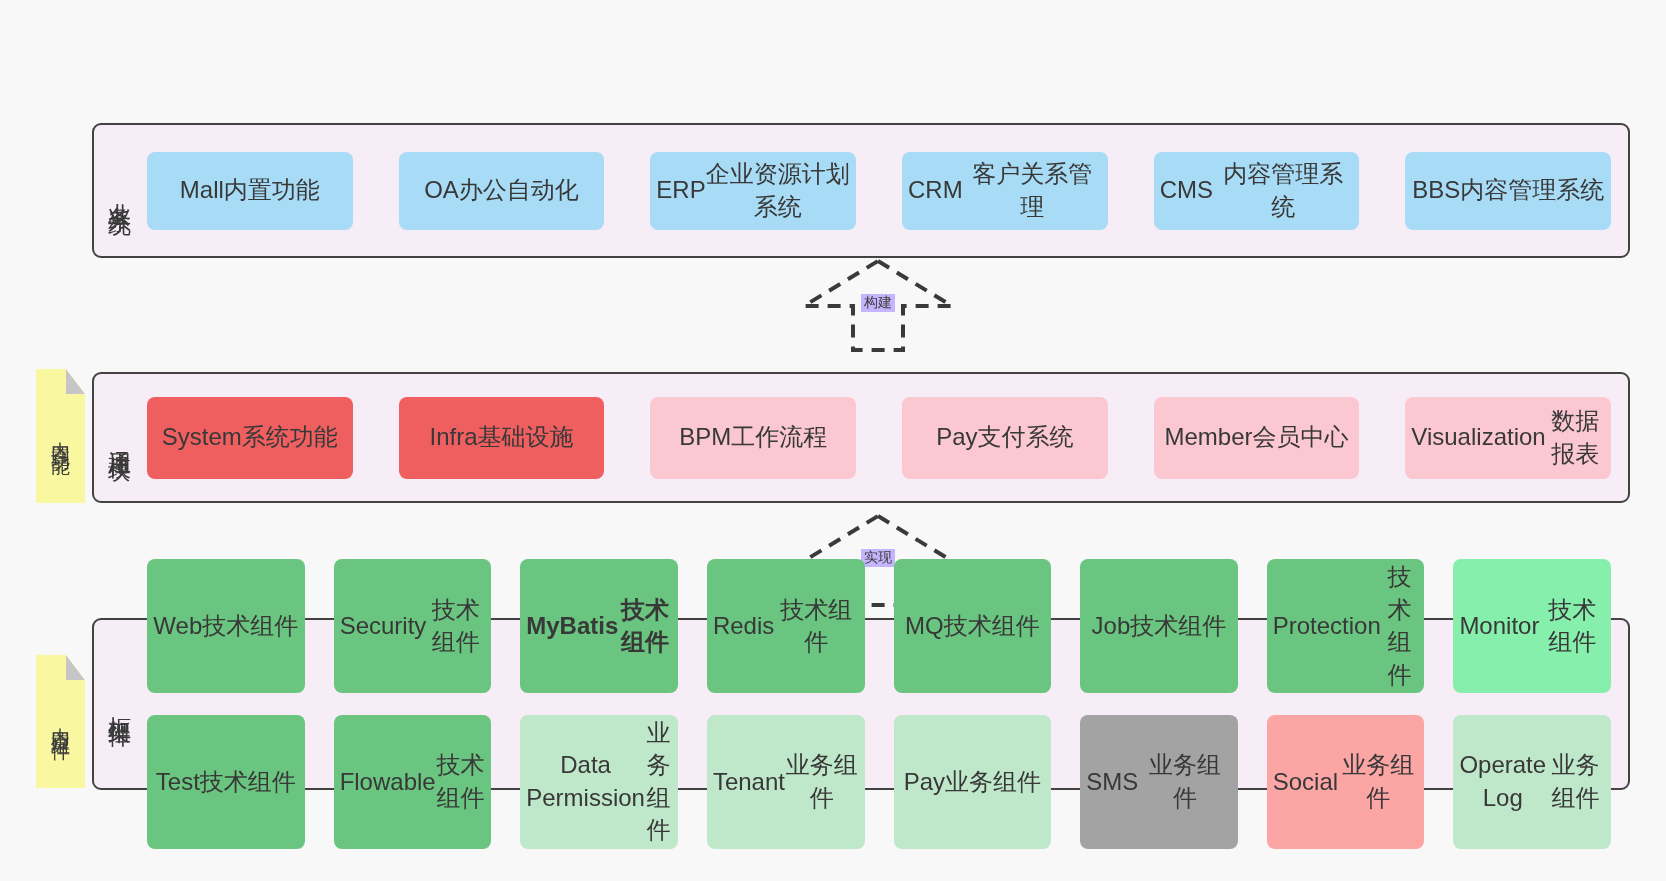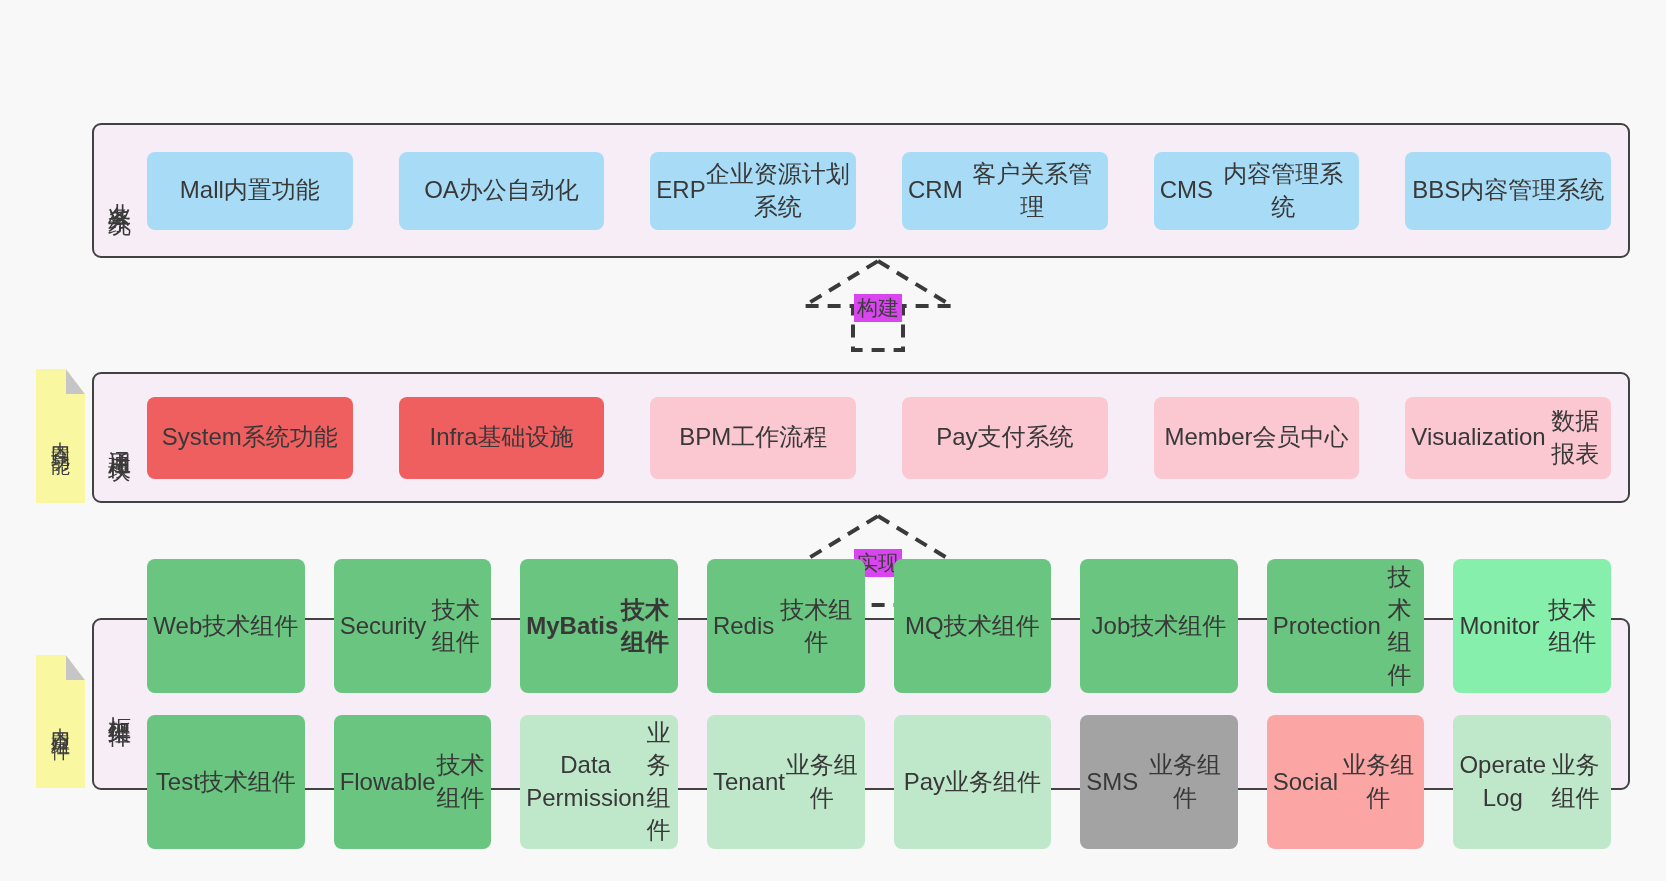--- a/index.html
+++ b/index.html
@@ -113,23 +113,23 @@
     fill: none;
     stroke: #3a3a3a;
     stroke-width: 4;
     stroke-dasharray: 13 9;
   }
   .arrow-label {
     position: absolute;
     left: 50%;
     top: 37px;
     transform: translateX(-50%);
-    background: #d946ef;
+    background: #c4b5fd;
     padding: 0 3px;
-    font-size: 21px;
+    font-size: 14px;
     white-space: nowrap;
     color: #3c3c3c;
   }
 </style>
 </head>
 <body>
 
 <div class="canvas">
 
   <section class="panel" id="panel-business">

